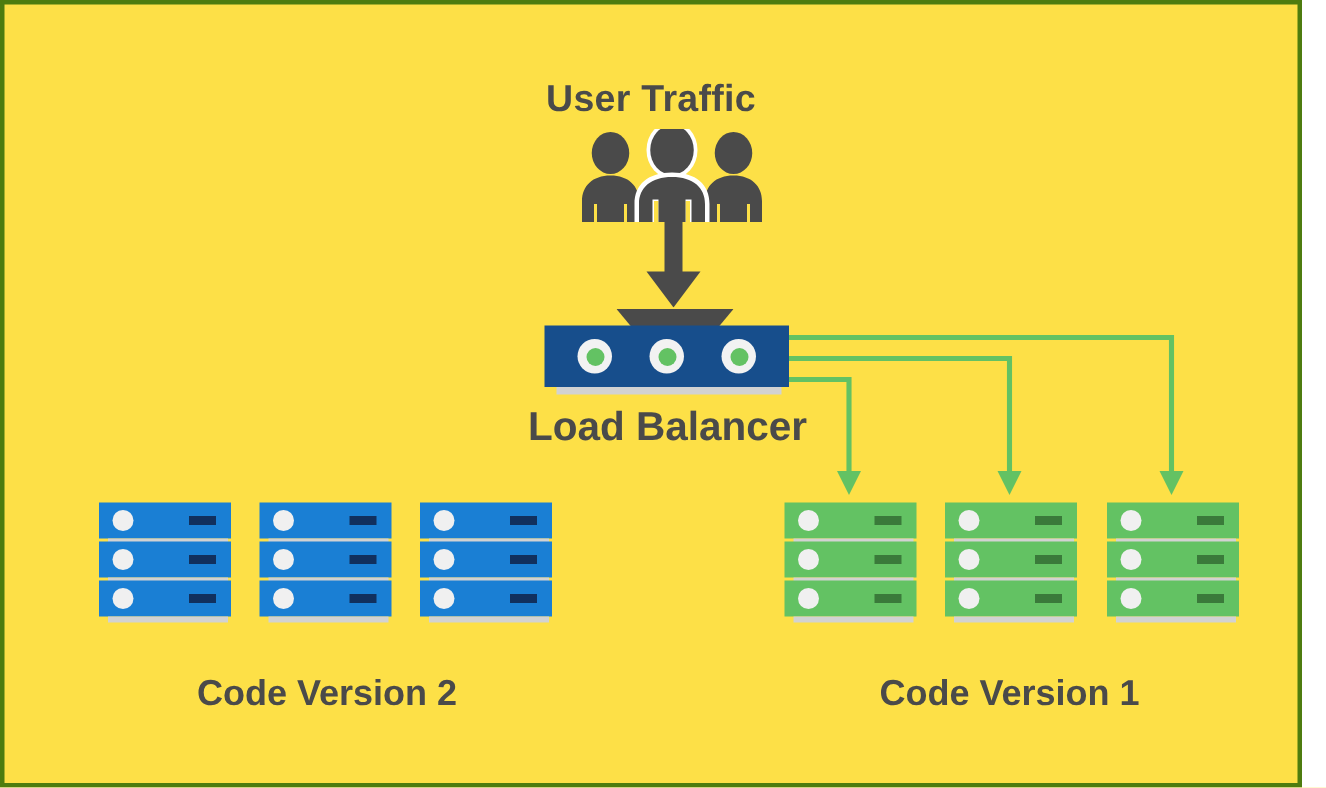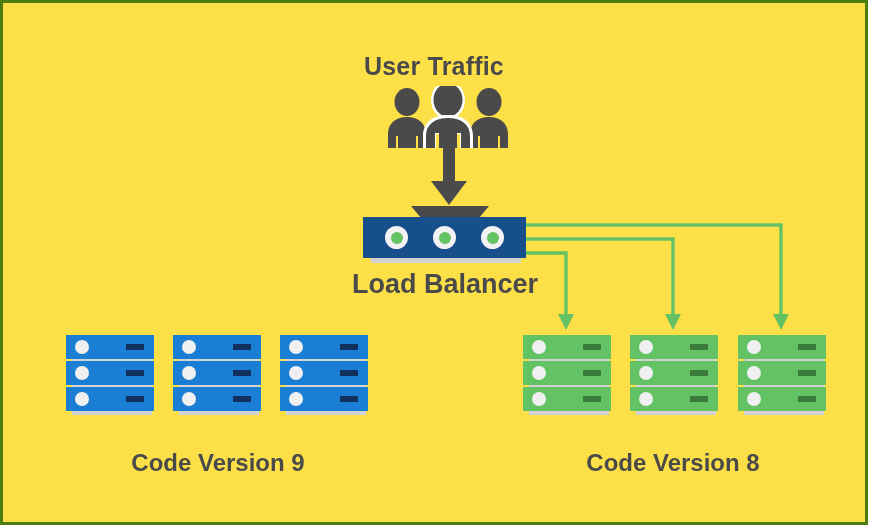--- a/index.html
+++ b/index.html
@@ -248,21 +248,21 @@
     </div>
     <div class="unit-wrap">
       <div class="unit">
           <span class="led"></span>
           <span class="slot"></span>
         </div>
       <div class="unit-shadow"></div>
     </div>
   </div>
 
-  <div class="abs title-text" id="cluster-label-1">Code Version 9</div>
+  <div class="abs title-text" id="cluster-label-1">Code Version 2</div>
 
   <div class="rack green" style="left:520px; top:332px;">
     <div class="unit-wrap">
       <div class="unit">
           <span class="led"></span>
           <span class="slot"></span>
         </div>
       <div class="unit-shadow"></div>
     </div>
     <div class="unit-wrap">
@@ -322,15 +322,15 @@
     </div>
     <div class="unit-wrap">
       <div class="unit">
           <span class="led"></span>
           <span class="slot"></span>
         </div>
       <div class="unit-shadow"></div>
     </div>
   </div>
 
-  <div class="abs title-text" id="cluster-label-2">Code Version 8</div>
+  <div class="abs title-text" id="cluster-label-2">Code Version 1</div>
 
 </div>
 
 </body></html>

